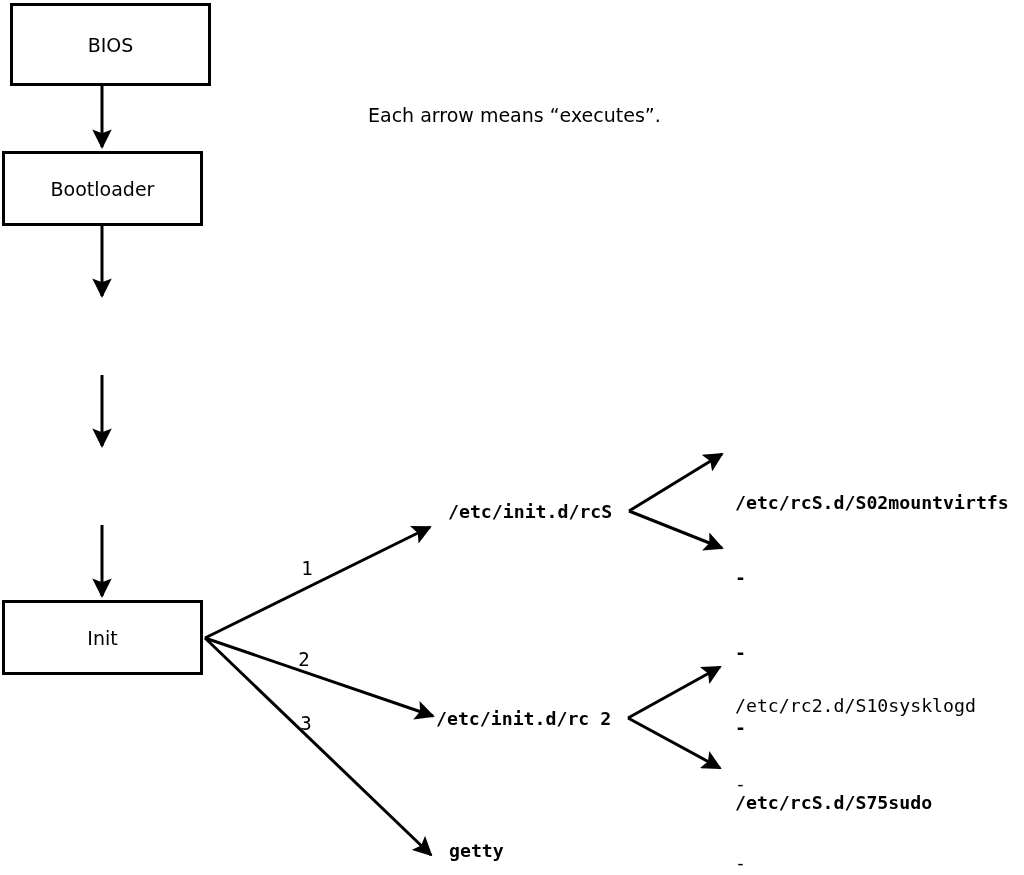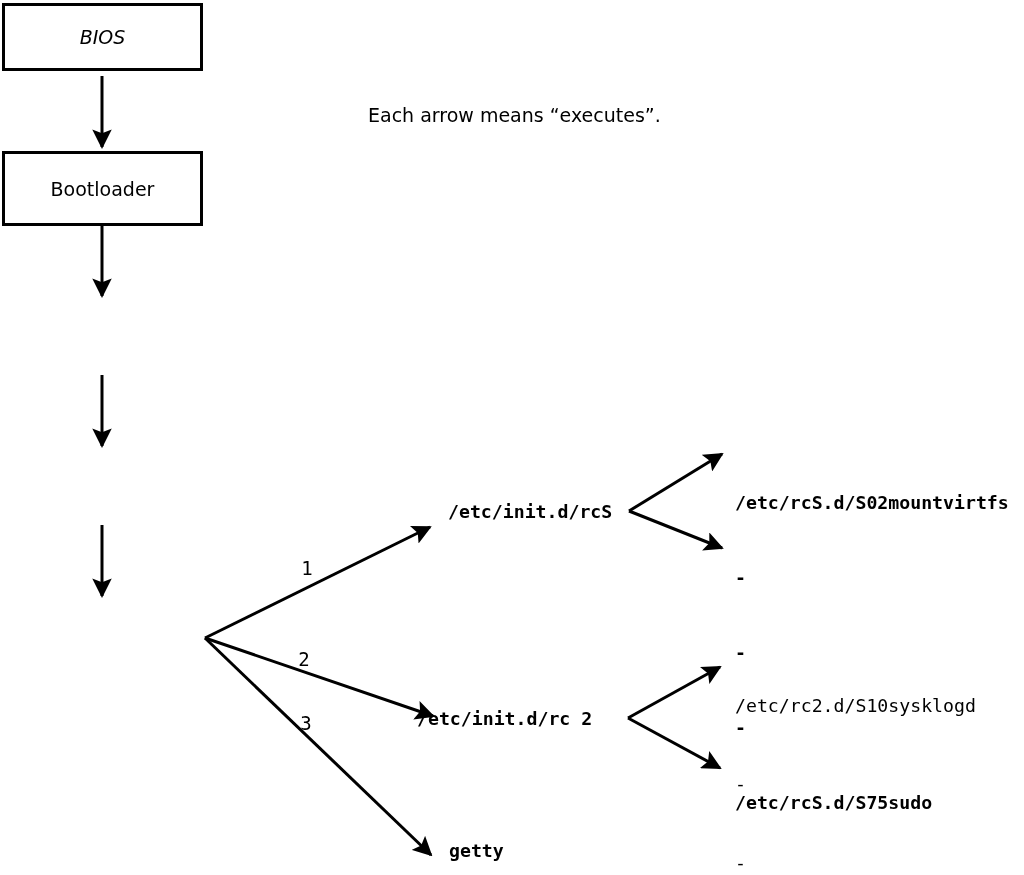--- a/index.html
+++ b/index.html
@@ -82,33 +82,36 @@
       <line x1="629" y1="511" x2="722" y2="454" marker-end="url(#ah)"></line>
       <line x1="629" y1="511" x2="722" y2="548" marker-end="url(#ah)"></line>
 
       <line x1="628" y1="718" x2="720" y2="667" marker-end="url(#ah)"></line>
       <line x1="628" y1="718" x2="720" y2="768" marker-end="url(#ah)"></line>
     </g>
   </svg>
 
   <div class="note" style="left:368px; top:115px;">Each arrow means “executes”.</div>
 
-  <div class="node" style="left:2px; top:3px;   height:68px;font-style:italic;">
+  <div class="node" style="left:10px; top:3px;   height:83px;">
     <span>BIOS</span>
   </div>
   <div class="node" style="left:2px; top:151px; height:75px;">
     <span>Bootloader</span>
+  </div>
+  <div class="node" style="left:2px; top:600px; height:75px;">
+    <span>Init</span>
   </div>
 
   <div class="elabel mono" style="left:307px; top:568px;">1</div>
   <div class="elabel mono" style="left:304px; top:659px;">2</div>
   <div class="elabel mono" style="left:306px; top:723px;">3</div>
 
   <div class="plabel mono" style="left:448px; top:511px;">/etc/init.d/rcS</div>
-  <div class="plabel mono" style="left:417px; top:718px;">/etc/init.d/rc 2</div>
+  <div class="plabel mono" style="left:436px; top:718px;">/etc/init.d/rc 2</div>
   <div class="plabel mono" style="left:449px; top:850px;">getty</div>
 
   <div class="scripts mono" style="left:735px; top:440px; line-height:25px;font-weight:bold;">
     <div>/etc/rcS.d/S02mountvirtfs</div>
     <div>-</div>
     <div>-</div>
     <div>-</div>
     <div>/etc/rcS.d/S75sudo</div>
   </div>
 

